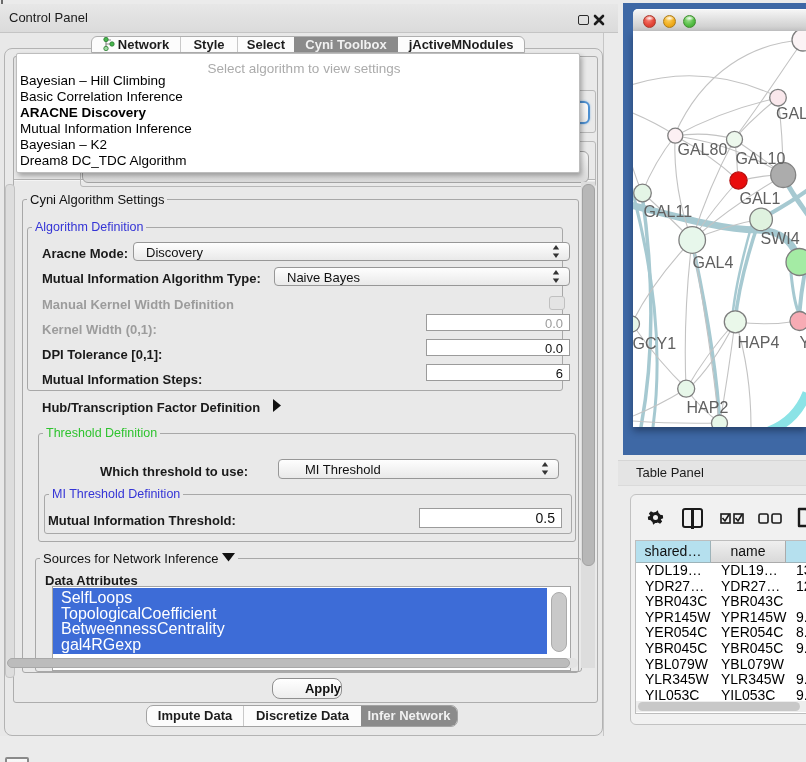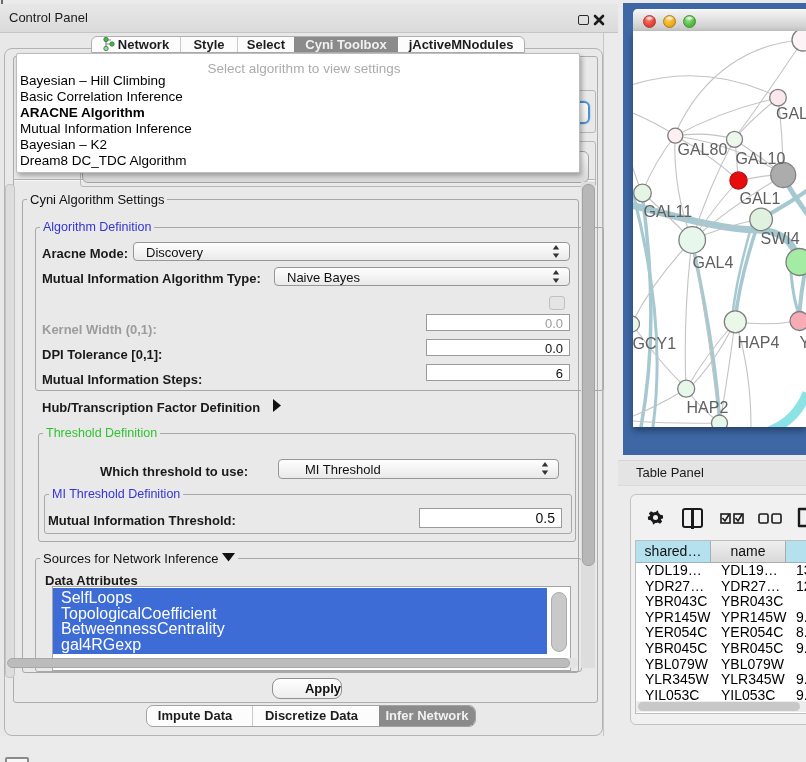--- a/index.html
+++ b/index.html
@@ -48,21 +48,21 @@
   <div class="abs" style="left:80px;top:141px;width:514px;height:44px;border:1px solid #B8B8B8;border-radius:3px;"></div>
   <div class="abs" style="left:82px;top:151px;width:505px;height:30px;border:1px solid #A3A3A3;border-radius:6px;background:linear-gradient(#F5F5F5,#D9D9D9);"></div>
   <div class="abs" style="left:82px;top:164px;width:505px;height:16px;overflow:hidden;">
     <div style="position:absolute;left:0;top:-6px;width:505px;text-align:center;font-size:13px;color:#B4B4B4;">shared_Str&nbsp;&nbsp;&nbsp;default node</div>
   </div>
 
   <div class="fs" style="left:22px;top:199px;width:555px;height:472px;">
     <span class="lg" style="color:#111;">Cyni Algorithm Settings</span>
   </div>
 
-  <div class="fs" style="left:35px;top:227px;width:534px;height:162px;padding-left:33px;">
+  <div class="fs" style="left:27px;top:227px;width:534px;height:162px;">
     <span class="lg" style="color:#3434D6;font-size:12.5px;">Algorithm Definition</span>
   </div>
 
   <div class="lbl" style="left:42px;top:246px;">Aracne Mode:</div>
   <div class="combo" style="left:133px;top:242px;width:435px;height:17px;">
       <span class="tx">Discovery</span>
     <svg style="position:absolute;right:9px;top:2px;" width="8" height="13" viewBox="0 0 8 13">
         <path d="M4 0 L7.2 4.6 H0.8 Z" fill="#333"></path>
         <path d="M4 13 L7.2 8.4 H0.8 Z" fill="#333"></path>
       </svg>
@@ -70,20 +70,21 @@
 
   <div class="lbl" style="left:42px;top:271px;">Mutual Information Algorithm Type:</div>
   <div class="combo" style="left:274px;top:267px;width:294px;height:17px;">
       <span class="tx">Naive Bayes</span>
     <svg style="position:absolute;right:9px;top:2px;" width="8" height="13" viewBox="0 0 8 13">
         <path d="M4 0 L7.2 4.6 H0.8 Z" fill="#333"></path>
         <path d="M4 13 L7.2 8.4 H0.8 Z" fill="#333"></path>
       </svg>
   </div>
 
+  <div class="lbl gray" style="left:42px;top:297px;">Manual Kernel Width Definition</div>
   <div class="abs" style="left:549px;top:296px;width:14px;height:12px;background:#E4E4E4;border:1.5px solid #C0C0C0;border-radius:3px;"></div>
 
   <div class="lbl gray" style="left:42px;top:322px;">Kernel Width (0,1):</div>
   <div class="inp" style="left:426px;top:314px;width:142px;height:15px;">
       <span class="tx gray">0.0</span>
     </div>
 
   <div class="lbl" style="left:42px;top:347px;">DPI Tolerance [0,1]:</div>
   <div class="inp" style="left:426px;top:339px;width:142px;height:15px;">
       <span class="tx">0.0</span>
@@ -151,24 +152,24 @@
         <circle cx="3" cy="11.5" r="2.2" fill="#9FD9A2" stroke="#2C7A31" stroke-width="0.8"></circle>
       </svg>Network</div>
     <div style="width:56px;border-left:1px solid #C9C9C9;">Style</div>
     <div style="width:56px;border-left:1px solid #C9C9C9;">Select</div>
     <div style="width:104px;background:#8B8B8B;color:#F1F1F1;">Cyni Toolbox</div>
     <div style="width:126px;">jActiveMNodules</div>
   </div>
 
   <div class="abs" style="left:16px;top:53px;width:562px;height:118px;background:#FFFFFF;border:1px solid #BDBDBD;box-shadow:2px 3px 5px rgba(0,0,0,0.3);border-radius:2px;">
     <div style="position:absolute;left:6px;top:7px;width:100%;text-align:center;font-size:13.5px;color:#ABABAB;">Select algorithm to view settings</div>
-    <div style="position:absolute;left:3px;top:19px;font-size:13.5px;color:#000;line-height:16px;">Bayesian – Hill Climbing<br>Basic Correlation Inference<br><b>ARACNE Algorithm</b><br>Mutual Information Inference<br>Bayesian – K2<br>Dream8 DC_TDC Algorithm</div>
-  </div>
-
-  <div class="abs" style="left:146px;top:705px;height:20px;display:flex;background:#FCFCFC;border:1px solid #A3A3A3;border-radius:7px;overflow:hidden;font-size:13px;font-weight:bold;color:#1d1d1d;line-height:20px;text-align:center;gap:9px;">
+    <div style="position:absolute;left:3px;top:19px;font-size:13.5px;color:#000;line-height:16px;">Bayesian – Hill Climbing<br>Basic Correlation Inference<br><b>ARACNE Discovery</b><br>Mutual Information Inference<br>Bayesian – K2<br>Dream8 DC_TDC Algorithm</div>
+  </div>
+
+  <div class="abs" style="left:146px;top:705px;height:20px;display:flex;background:#FCFCFC;border:1px solid #A3A3A3;border-radius:7px;overflow:hidden;font-size:13px;font-weight:bold;color:#1d1d1d;line-height:20px;text-align:center;">
     <div style="width:96px;">Impute Data</div>
     <div style="width:117px;border-left:1px solid #C9C9C9;">Discretize Data</div>
     <div style="width:96px;background:#8B8B8B;color:#F1F1F1;">Infer Network</div>
   </div>
 </div>
 
 <div class="abs" style="left:623px;top:3px;width:183px;height:452px;background:#3E68A5;">
 
   <div class="abs" style="left:10px;top:6px;width:173px;height:22px;background:linear-gradient(#F7F7F7,#C8C8C8);border-bottom:1px solid #8E8E8E;border-radius:5px 0 0 0;box-shadow:inset 0 1px 0 #FDFDFD;"></div>
   <div class="abs" style="left:20px;top:12px;width:11px;height:11px;border-radius:50%;background:radial-gradient(ellipse 55% 30% at 50% 20%,rgba(255,255,255,0.95),rgba(255,255,255,0) 80%),radial-gradient(circle at 40% 35%,#F77E72,#E4473A 55%,#C93427);border:0.5px solid #AD3A2E;"></div>

